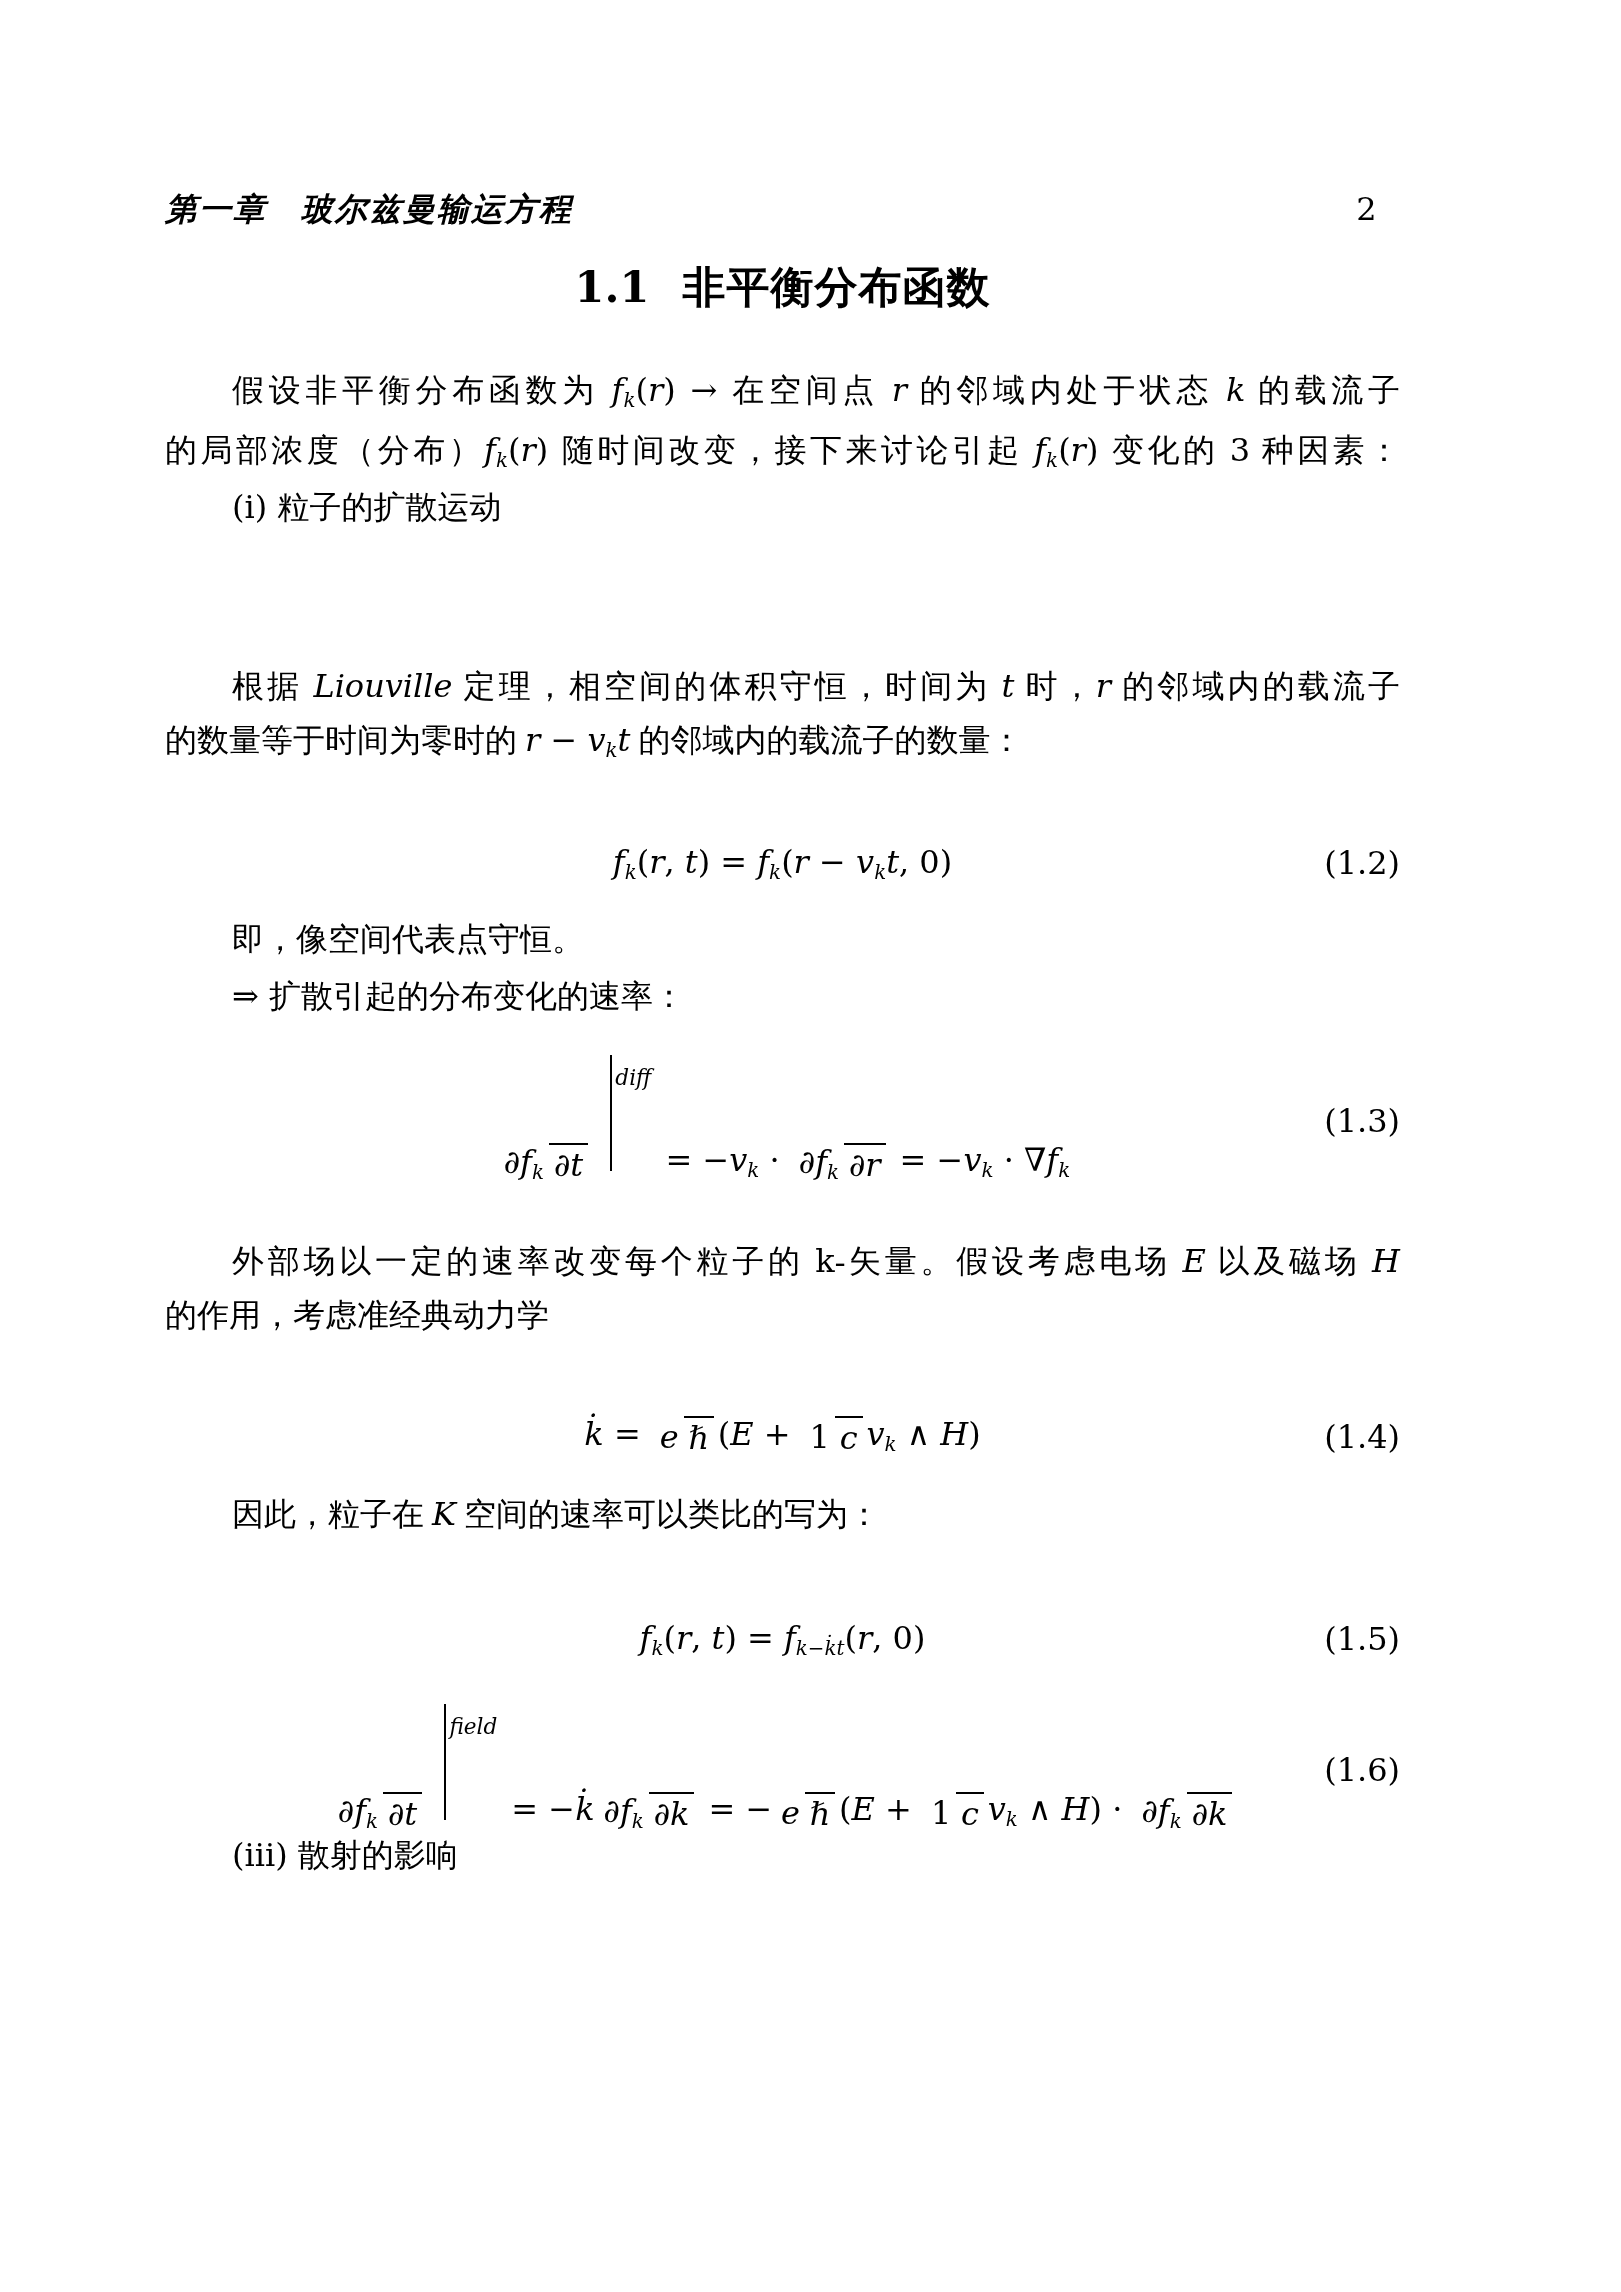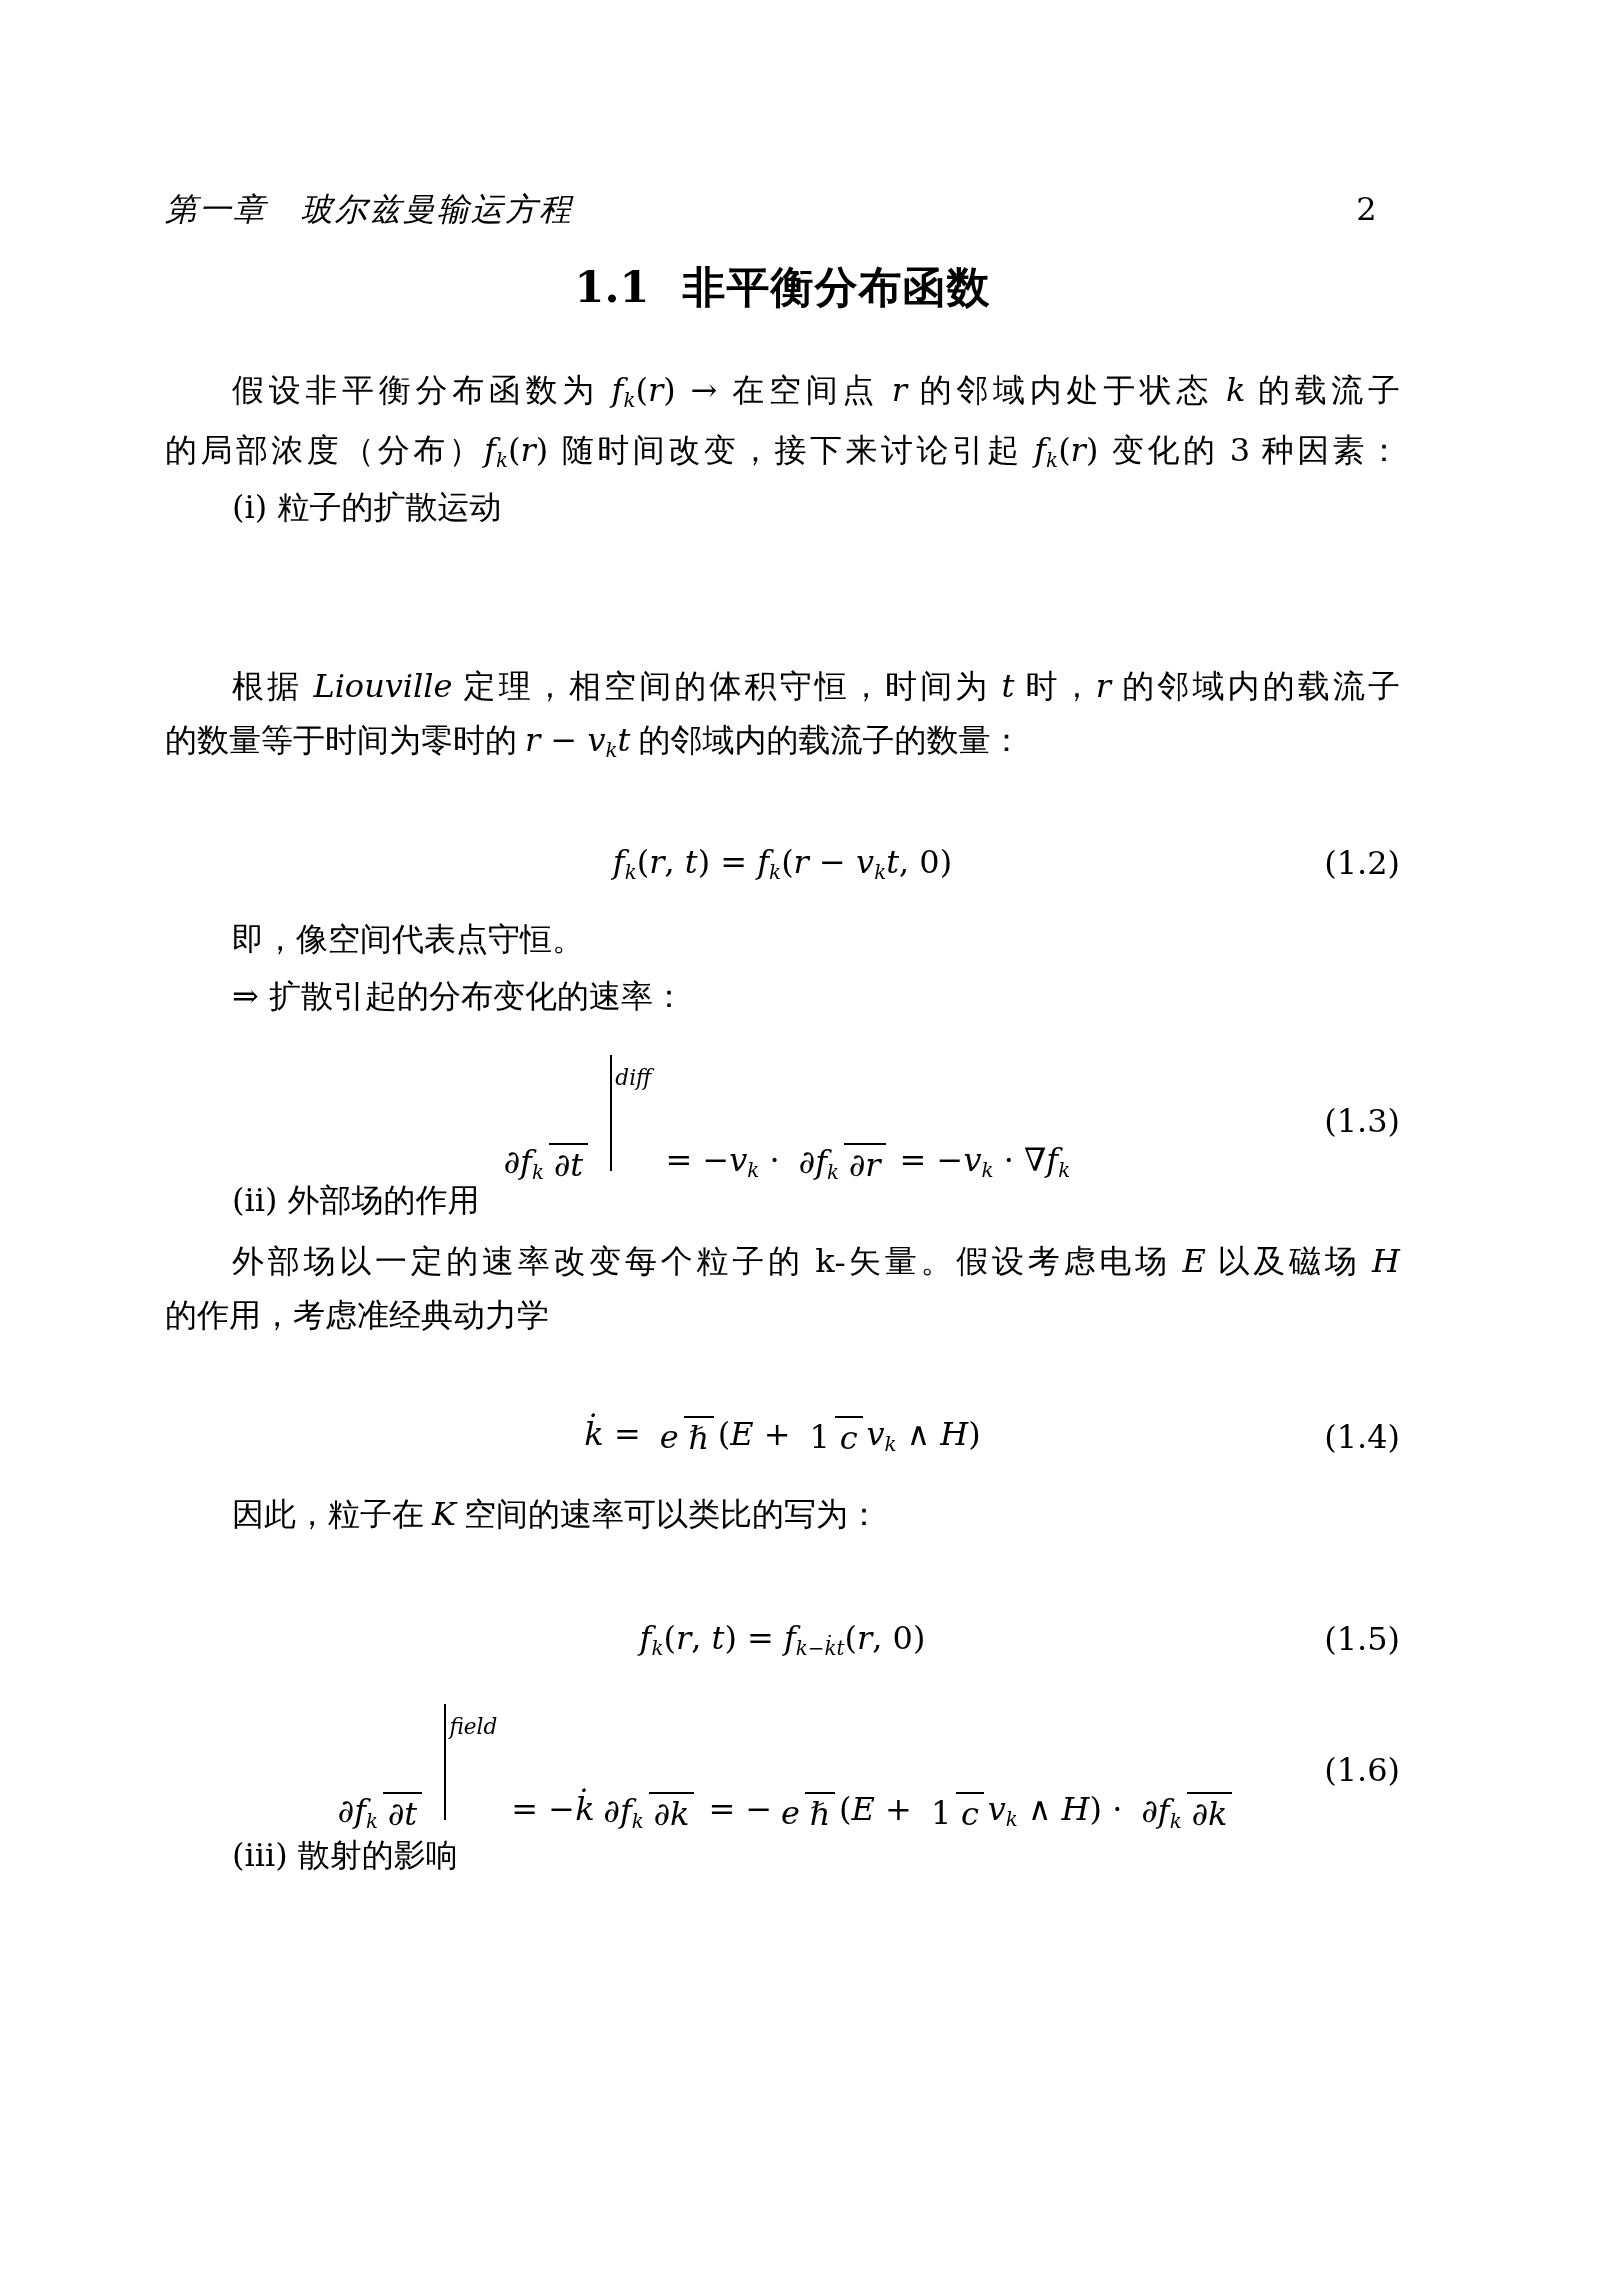--- a/index.html
+++ b/index.html
@@ -3,21 +3,21 @@
 <meta charset="utf-8">
 <style>
   html,body{margin:0;padding:0;background:#e8e8e8;}
   #page{position:relative;width:1621px;height:2293px;background:#ffffff;color:#000;overflow:hidden;}
   .cjk{font-family:"Liberation Serif","DejaVu Serif",serif;font-style:normal;}
   .mi{font-family:"DejaVu Serif","Liberation Serif",serif;font-style:italic;}
   .mr{font-family:"DejaVu Serif","Liberation Serif",serif;font-style:normal;}
   .msub{font-family:"DejaVu Serif","Liberation Serif",serif;font-style:italic;font-size:0.62em;vertical-align:-0.28em;}
   
   #running-head{position:absolute;left:165px;top:188px;width:1235px;height:43px;line-height:43px;font-size:32px;}
-  #running-head .chap{font-family:"Liberation Serif","DejaVu Serif",serif;font-style:italic;letter-spacing:2px;}
+  #running-head .chap{font-family:"Liberation Serif","DejaVu Serif",serif;font-style:italic;letter-spacing:2px;font-weight:bold;}
   #running-head .pnum{position:absolute;right:23.5px;top:0;font-family:"DejaVu Serif","Liberation Serif",serif;font-style:normal;}
   
   #section-heading{position:absolute;left:165px;top:253px;width:1235px;text-align:center;font-weight:bold;font-size:43px;line-height:69px;}
   #section-heading .num{font-family:"DejaVu Serif","Liberation Serif",serif;text-align:center;}
   #section-heading .ttl{font-family:"Liberation Sans","DejaVu Sans",sans-serif;margin-left:33px;letter-spacing:1px;}
   
   .line{position:absolute;left:165px;width:1235px;height:61px;line-height:61px;font-size:32px;white-space:nowrap;}
   .line.ind{padding-left:67px;width:1168px;}
   .line.fill{white-space:normal;text-align:justify;text-align-last:justify;}
   .l1{top:360px}.l2{top:420px}.l3{top:477px}.l4{top:537px}.l5{top:597px}
@@ -73,21 +73,20 @@
         </span><span class="eval">
           <span class="bar"></span>
           <span class="evalsub">diff</span>
         </span><span class="mr"> = −</span><span class="mi">v</span><span class="msub">k</span><span class="mr"> · </span><span class="frac">
           <span class="num"><span class="mr">∂</span><span class="mi">f</span><span class="msub">k</span></span>
           <span class="den"><span class="mr">∂</span><span class="mi">r</span></span>
         </span><span class="mr"> = −</span><span class="mi">v</span><span class="msub">k</span><span class="mr"> · ∇</span><span class="mi">f</span><span class="msub">k</span></span>
     <span class="eqnum">(1.3)</span>
   </div>
 
-  <div class="line l10 ind"><span class="mr">(ii) </span><span class="cjk">外部场的作用</span></div>
   <div class="line l11 ind fill"><span class="cjk">外部场以一定的速率改变每个粒子的 </span><span class="mr">k</span><span class="cjk">-矢量。假设考虑电场 </span><span class="mi">E</span><span class="cjk"> 以及磁场 </span><span class="mi">H</span></div>
   <div class="line l12"><span class="cjk">的作用，考虑准经典动力学</span></div>
 
   <div class="eq e14">
     <span class="eqbody"><span class="mi">k̇</span><span class="mr"> = </span><span class="frac">
           <span class="num"><span class="mi">e</span></span>
           <span class="den"><span class="mr">ℏ</span></span>
         </span><span class="mr">(</span><span class="mi">E</span><span class="mr"> + </span><span class="frac">
           <span class="num"><span class="mr">1</span></span>
           <span class="den"><span class="mi">c</span></span>

